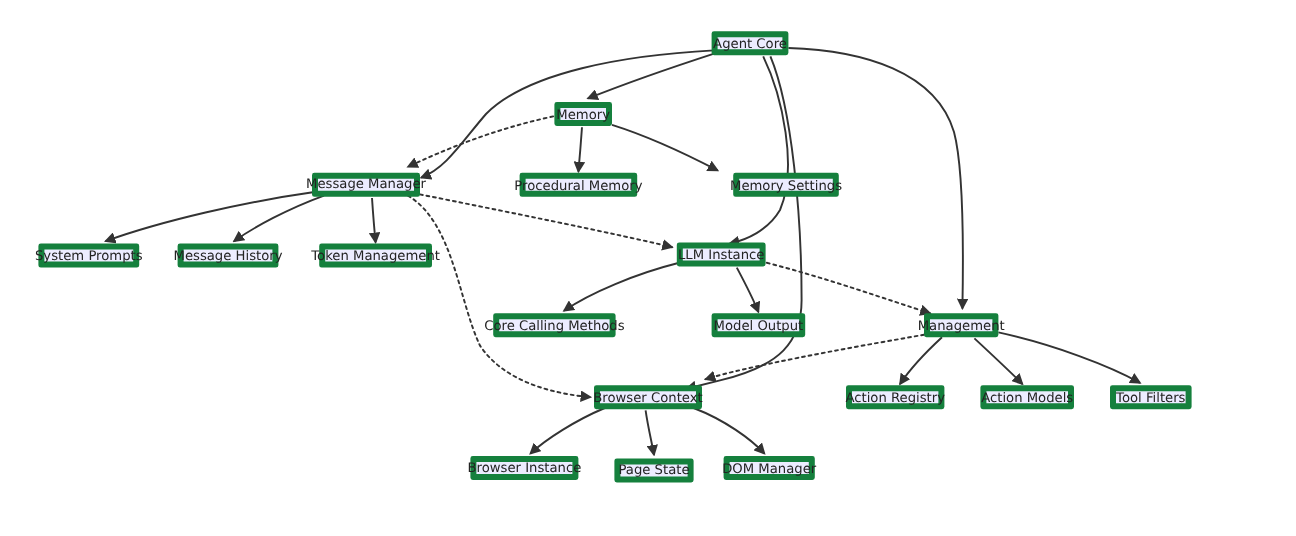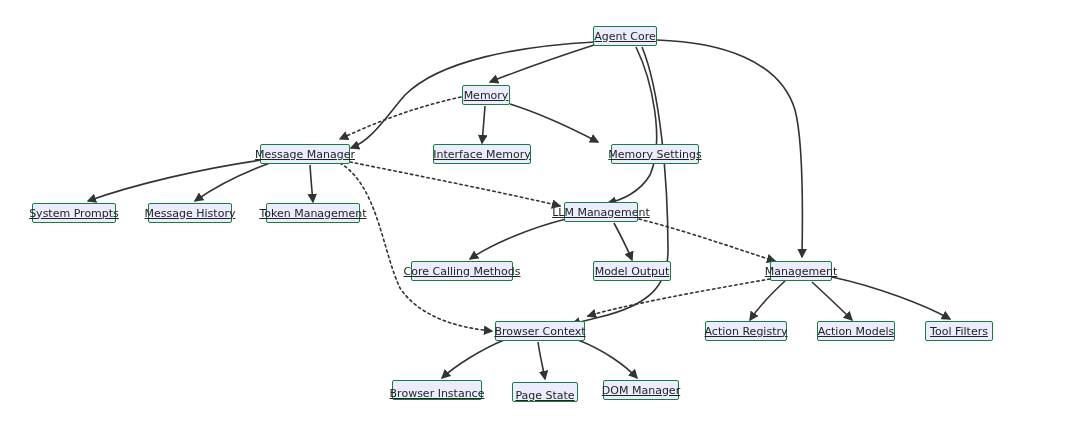--- a/index.html
+++ b/index.html
@@ -23,34 +23,33 @@
     position: absolute;
     top: 0;
     left: 0;
     width: 1080px;
     height: 447px;
   }
   .node {
     position: absolute;
     box-sizing: border-box;
     background: #ececff;
-    border: 1px solid #15803d;
+    border: 5px solid #15803d;
     border-radius: 2px;
     color: #232323;
     font-family: "DejaVu Sans", sans-serif;
     font-size: 11px;
     line-height: 1;
     display: flex;
     align-items: center;
     justify-content: center;
     white-space: nowrap;
     padding: 0 8px;
     height: 20px;
     transform: translate(-50%, -50%);
-    text-decoration: underline;
   }
   .edge-path {
     fill: none;
     stroke: #333333;
     stroke-width: 1.6;
   }
   .edge-path.dotted {
     stroke-dasharray: 2.4 3.2;
     stroke-linecap: round;
   }
@@ -94,39 +93,39 @@
   </svg>
 
   <div id="node-layer">
       <div class="node" style="left: 625px; top: 36px; width: 64px;">
         <span>Agent Core</span>
       </div>
       <div class="node" style="left: 486px; top: 95px; width: 48px; justify-content: center;">
         <span>Memory</span>
       </div>
       <div class="node" style="left: 482px; top: 154px; width: 98px;">
-        <span>Interface Memory</span>
+        <span>Procedural Memory</span>
       </div>
       <div class="node" style="left: 607px; top: 154px; width: 88px; margin-left: 48px;">
         <span>Memory Settings</span>
       </div>
-      <div class="node" style="left: 305px; top: 154px; width: 90px;">
+      <div class="node" style="left: 305px; top: 154px; width: 90px; align-items: flex-end;">
         <span>Message Manager</span>
       </div>
       <div class="node" style="left: 74px; top: 213px; width: 84px;">
         <span>System Prompts</span>
       </div>
       <div class="node" style="left: 190px; top: 213px; width: 84px;">
         <span>Message History</span>
       </div>
       <div class="node" style="left: 313px; top: 213px; width: 94px;">
         <span>Token Management</span>
       </div>
       <div class="node" style="left: 601px; top: 212px; width: 74px;">
-        <span>LLM Management</span>
+        <span>LLM Instance</span>
       </div>
       <div class="node" style="left: 462px; top: 271px; width: 102px;">
         <span>Core Calling Methods</span>
       </div>
       <div class="node" style="left: 632px; top: 271px; width: 78px;">
         <span>Model Output</span>
       </div>
       <div class="node" style="left: 801px; top: 271px; width: 62px;">
         <span>Management</span>
       </div>

